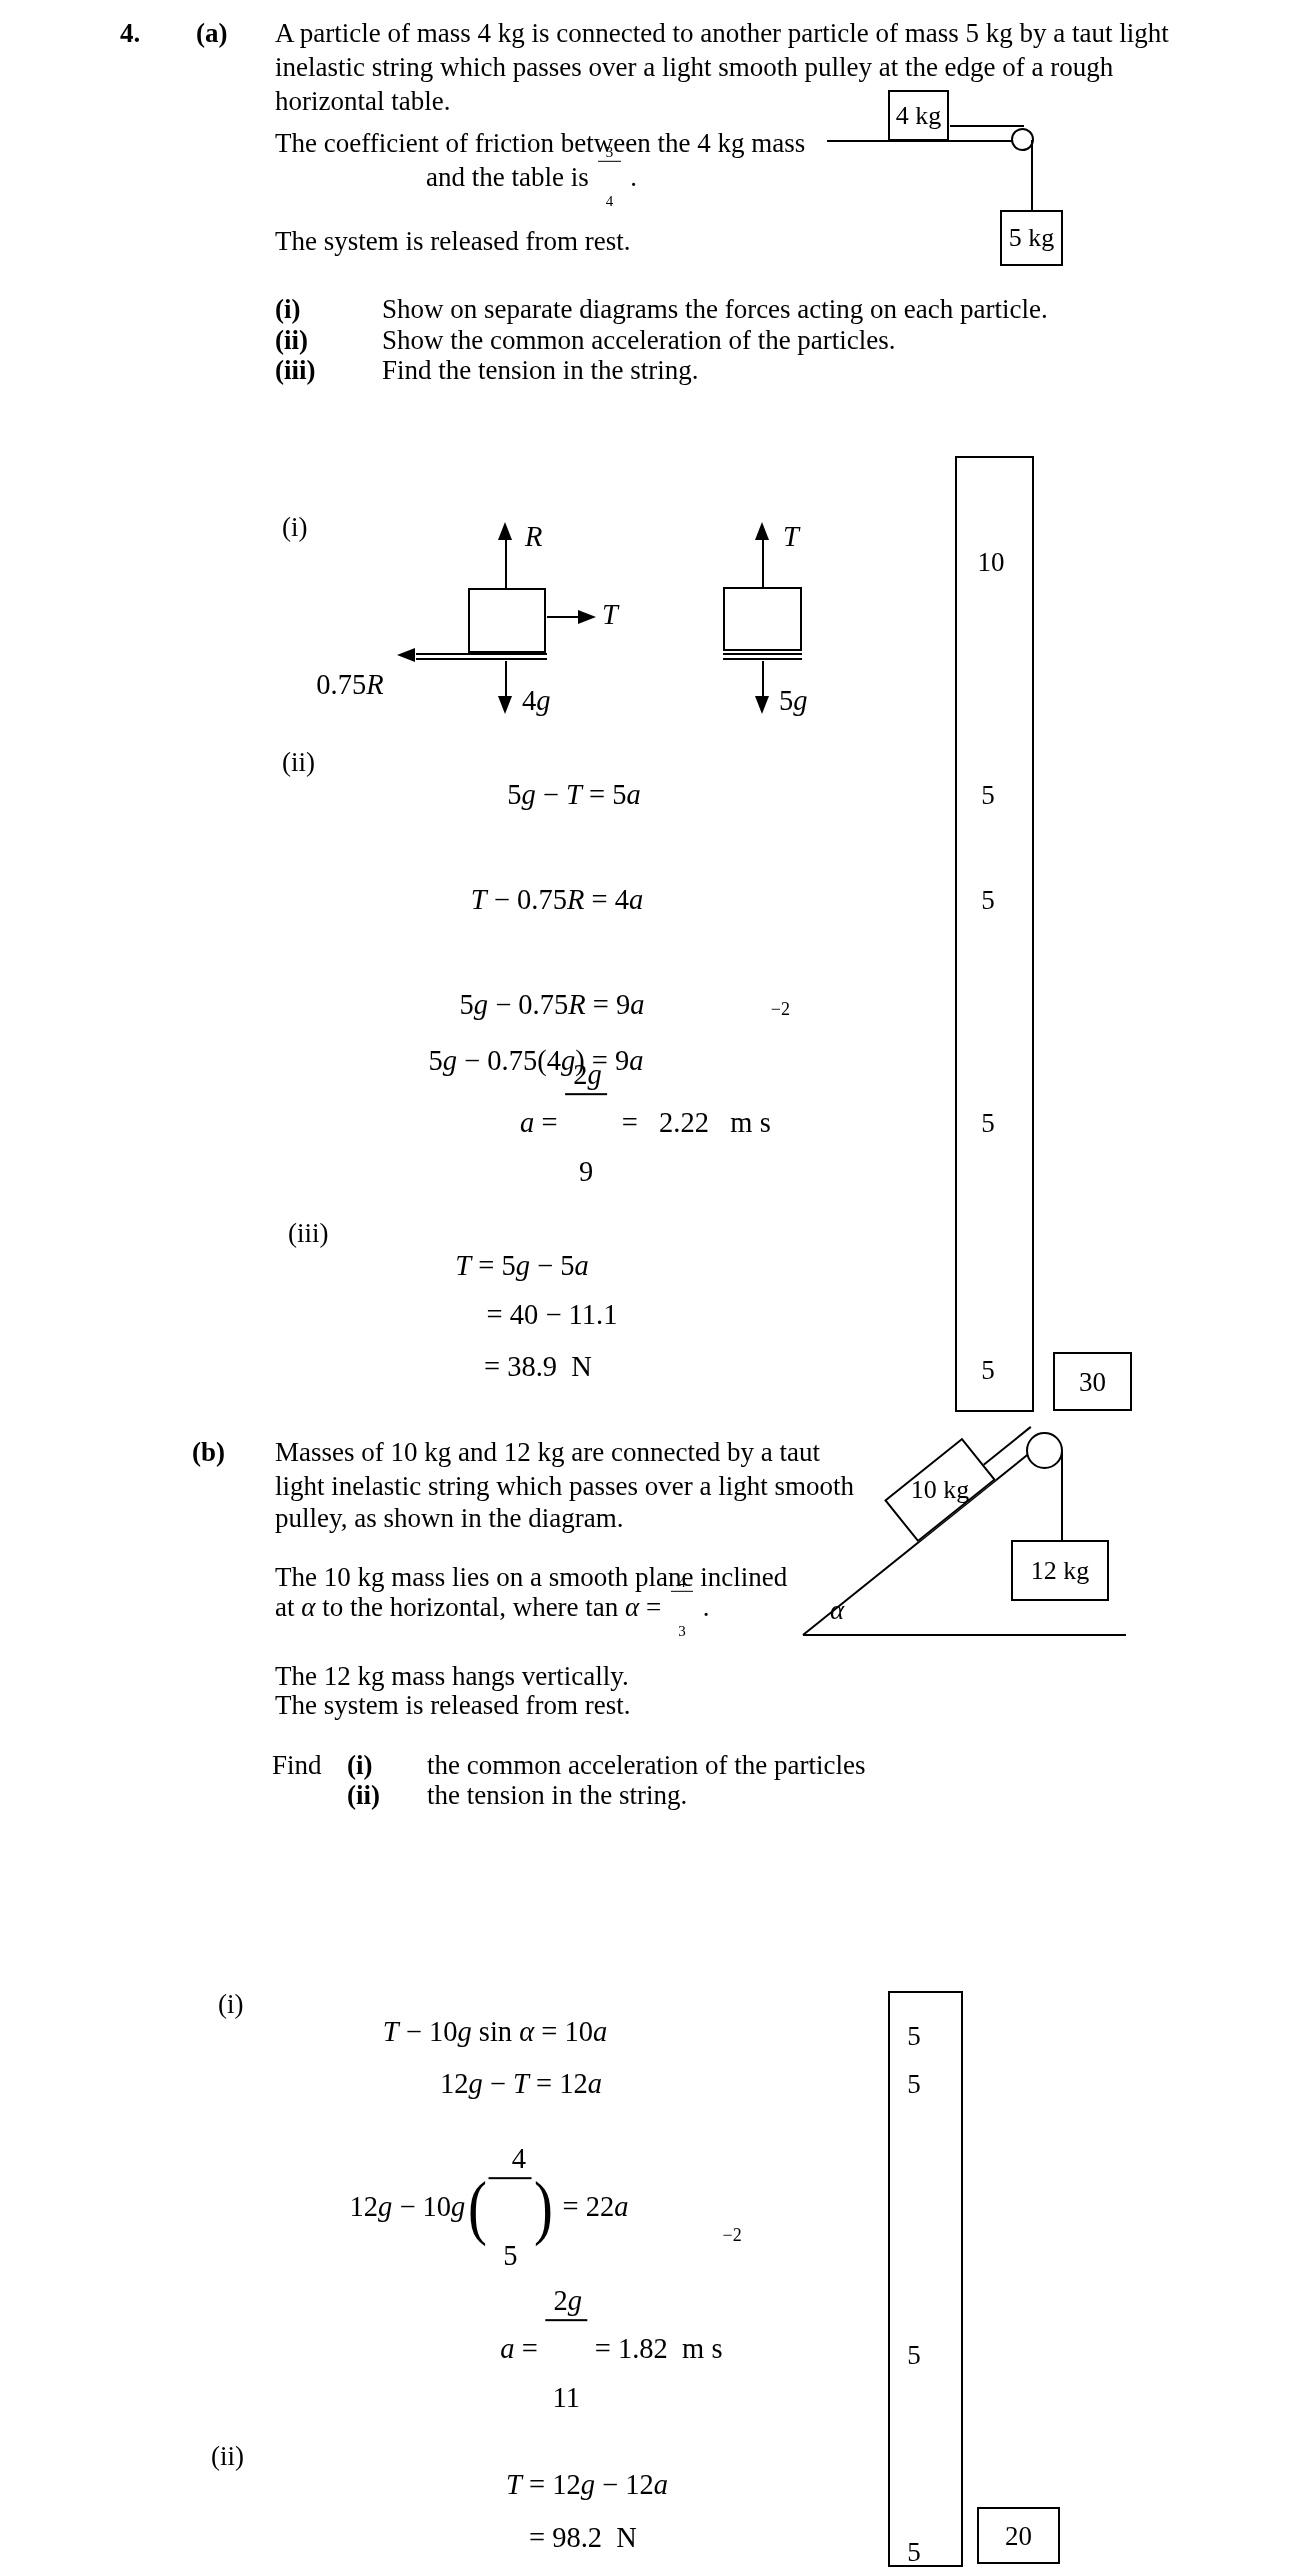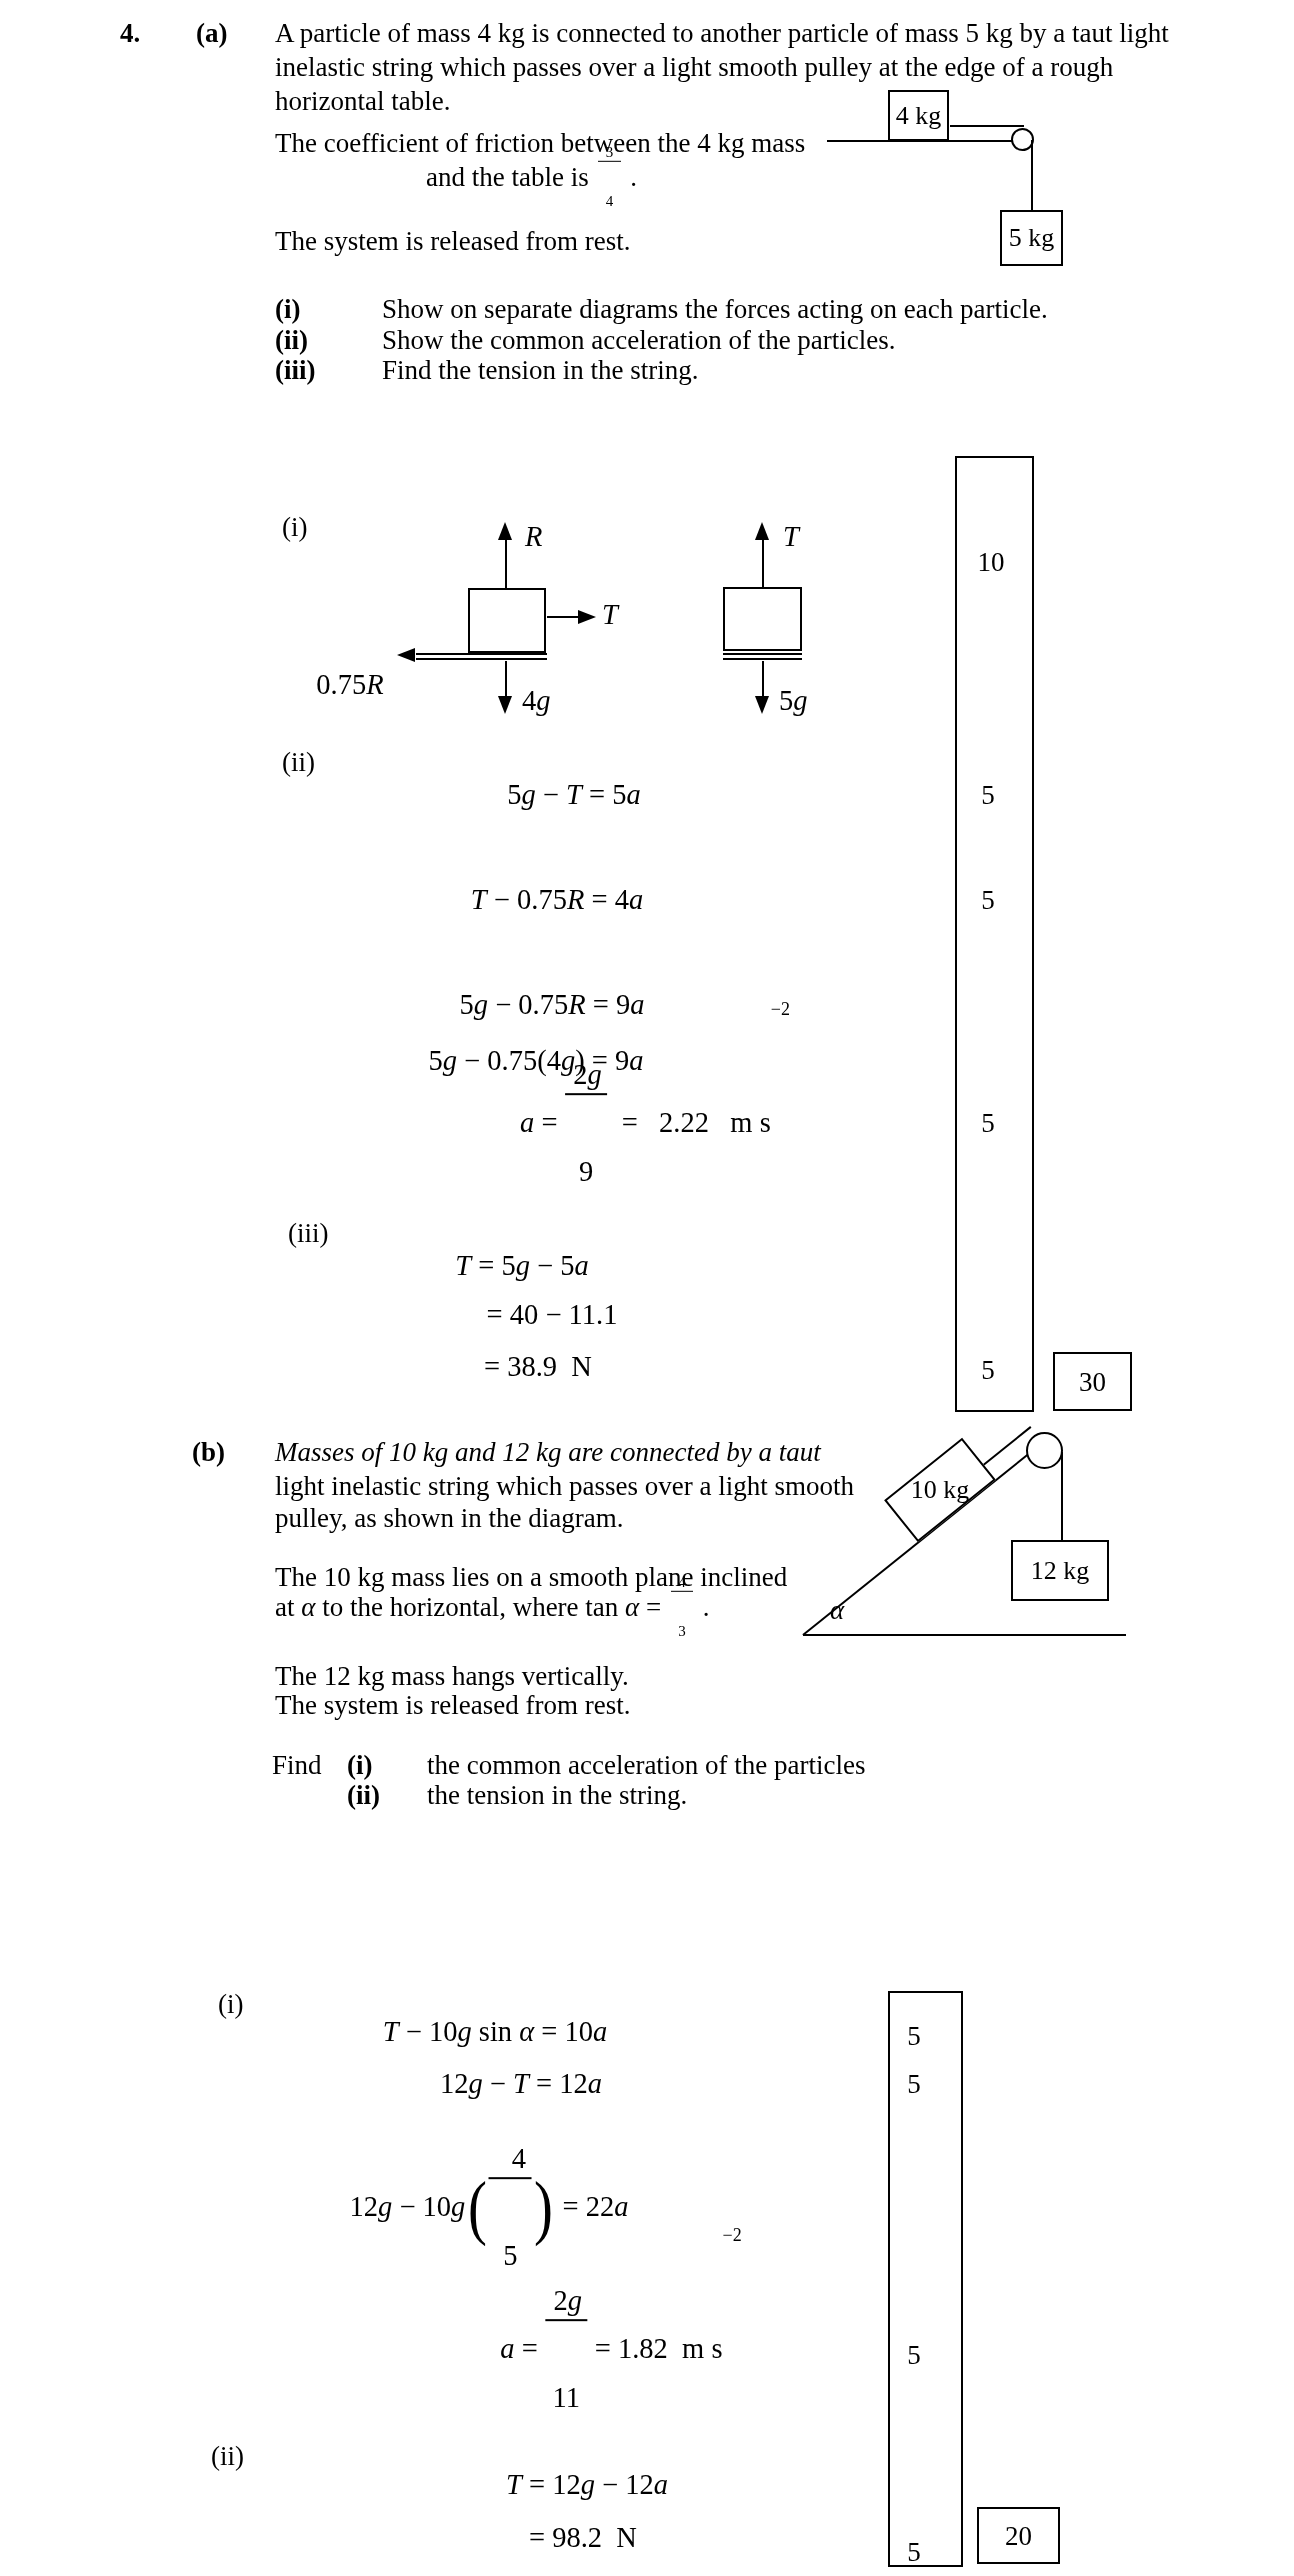--- a/index.html
+++ b/index.html
@@ -130,21 +130,21 @@
   <div class="tc marksnum" style="left:991px;top:562px;">10</div>
   <div class="tc marksnum" style="left:988px;top:795px;">5</div>
   <div class="tc marksnum" style="left:988px;top:900px;">5</div>
   <div class="tc marksnum" style="left:988px;top:1123px;">5</div>
   <div class="tc marksnum" style="left:988px;top:1370px;">5</div>
   <div class="obox" style="left:1053px;top:1352px;width:79px;height:59px;">
     <span class="boxlabel marksnum">30</span>
   </div>
 
   <div class="tl bold" style="left:192px;top:1452px;">(b)</div>
-  <div class="tl" style="left:275px;top:1452px;font-style:italic;">Masses of 10 kg and 12 kg are connected by a taut</div>
+  <div class="tl" style="left:275px;top:1452px;">Masses of 10 kg and 12 kg are connected by a taut</div>
   <div class="tl" style="left:275px;top:1486px;">light inelastic string which passes over a light smooth</div>
   <div class="tl" style="left:275px;top:1518px;">pulley, as shown in the diagram.</div>
 
   <div class="tl" style="left:275px;top:1577px;">The 10 kg mass lies on a smooth plane inclined</div>
   <div class="eqrow" style="left:275px;top:1607px;transform:translate(0,-50%);font-size:27px;">
     <span>at </span>
     <i>α</i>
     <span> to the horizontal, where tan </span>
     <i>α</i>
     <span> = </span>

